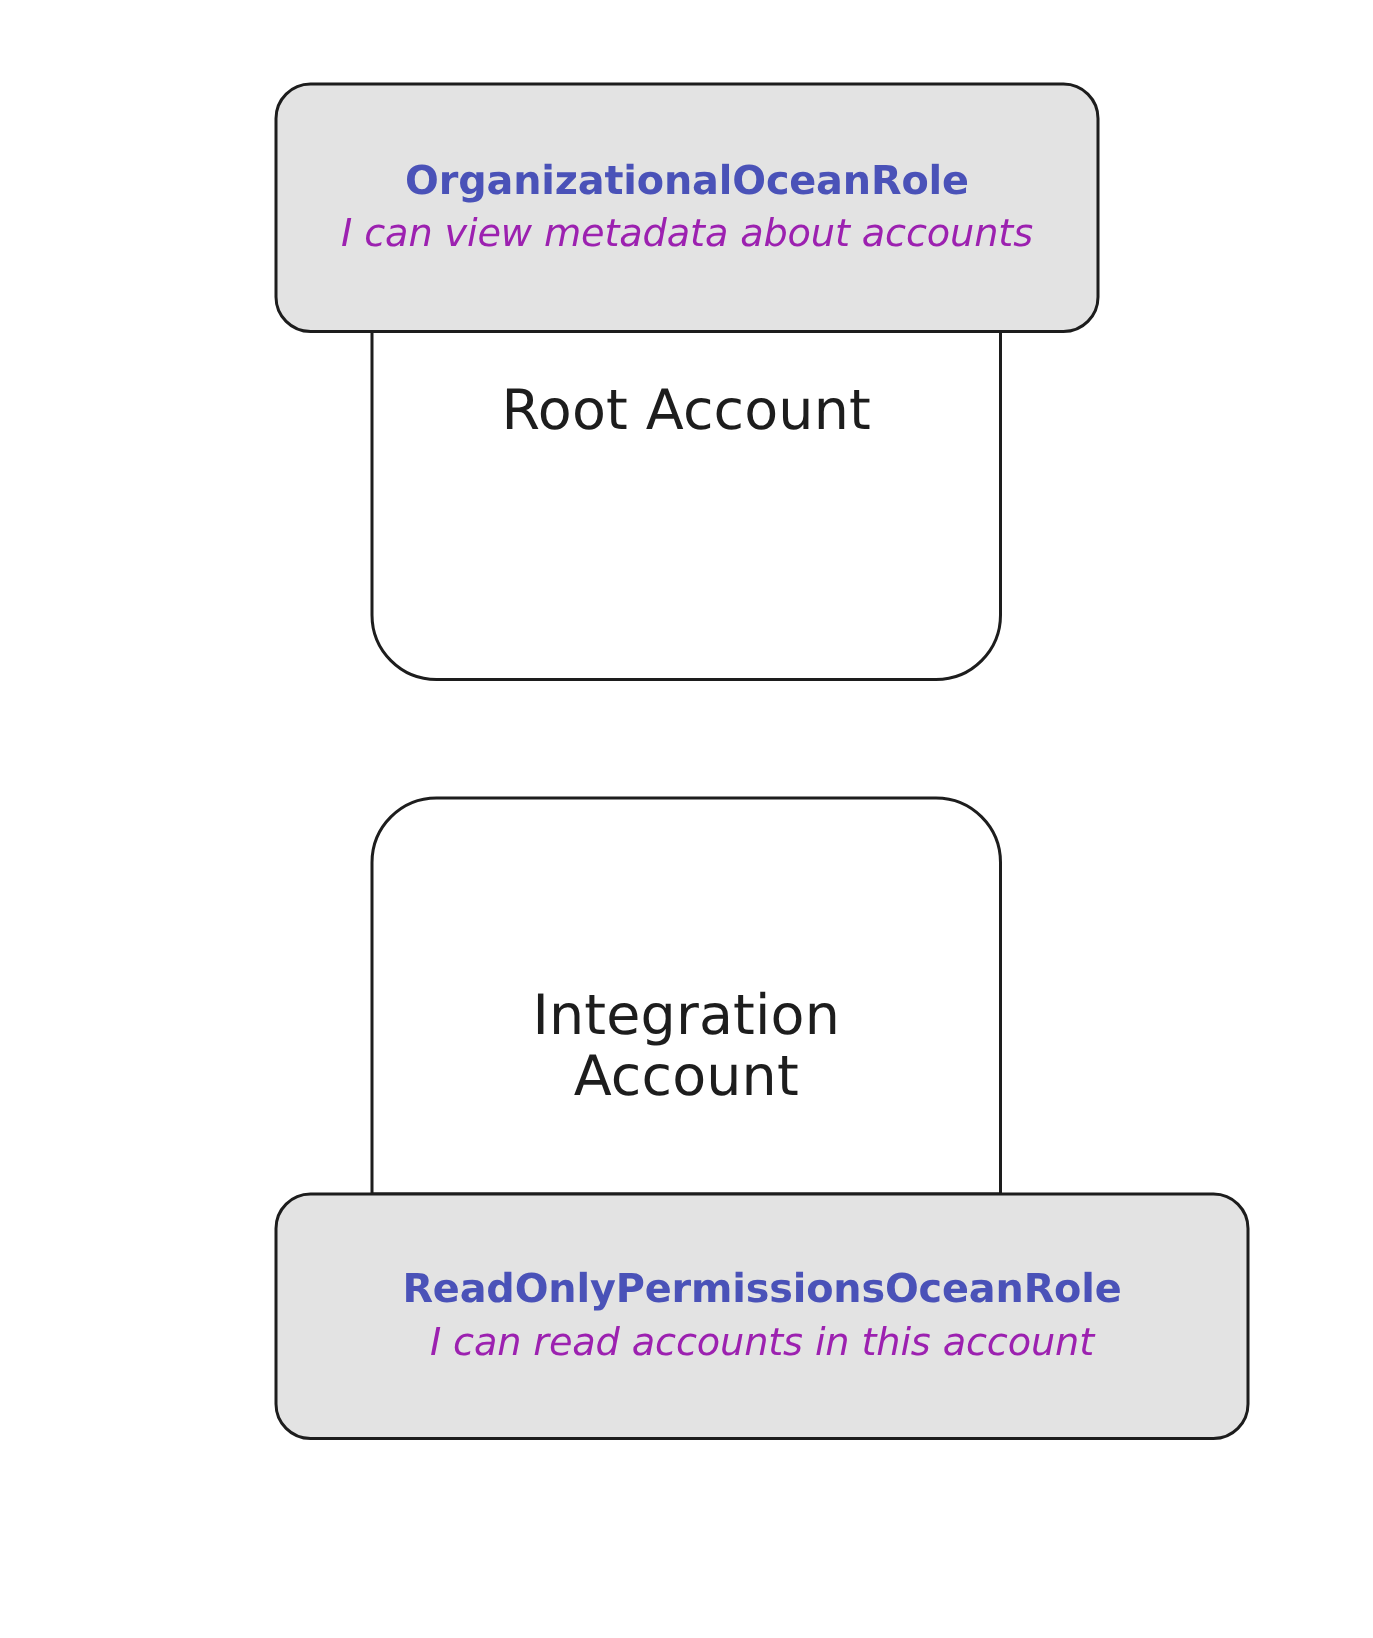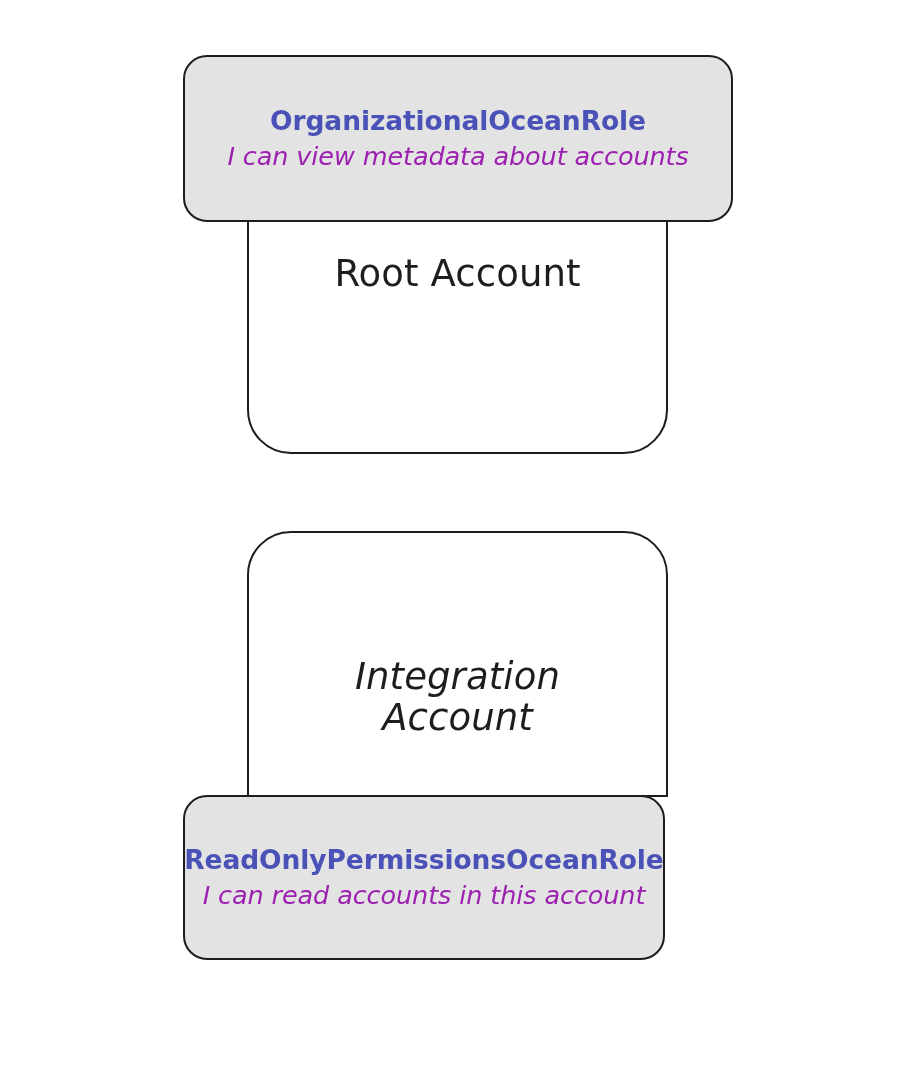--- a/index.html
+++ b/index.html
@@ -93,22 +93,22 @@
     text-align: center;
     margin-top: 4px;
     white-space: nowrap;
   }
 
   
   #role-top      { left: 183px; top: 55px;  width: 550px; height: 167px; }
   #box-root      { left: 247px; top: 219px; width: 421px; height: 235px; }
   #label-root    { top: 32px; }
   #box-integration { left: 247px; top: 531px; width: 421px; height: 266px; }
-  #label-integration { top: 123px; font-style: italic; }
-  #role-bottom   { left: 183px; top: 795px; width: 482px; height: 165px; }
+  #label-integration { top: 123px; }
+  #role-bottom   { left: 183px; top: 795px; width: 650px; height: 165px; }
 </style>
 </head>
 <body>
 
 <div id="canvas">
 
   <div class="node account-box root" id="box-root">
     <div class="account-label" id="label-root">Root Account</div>
   </div>
 

